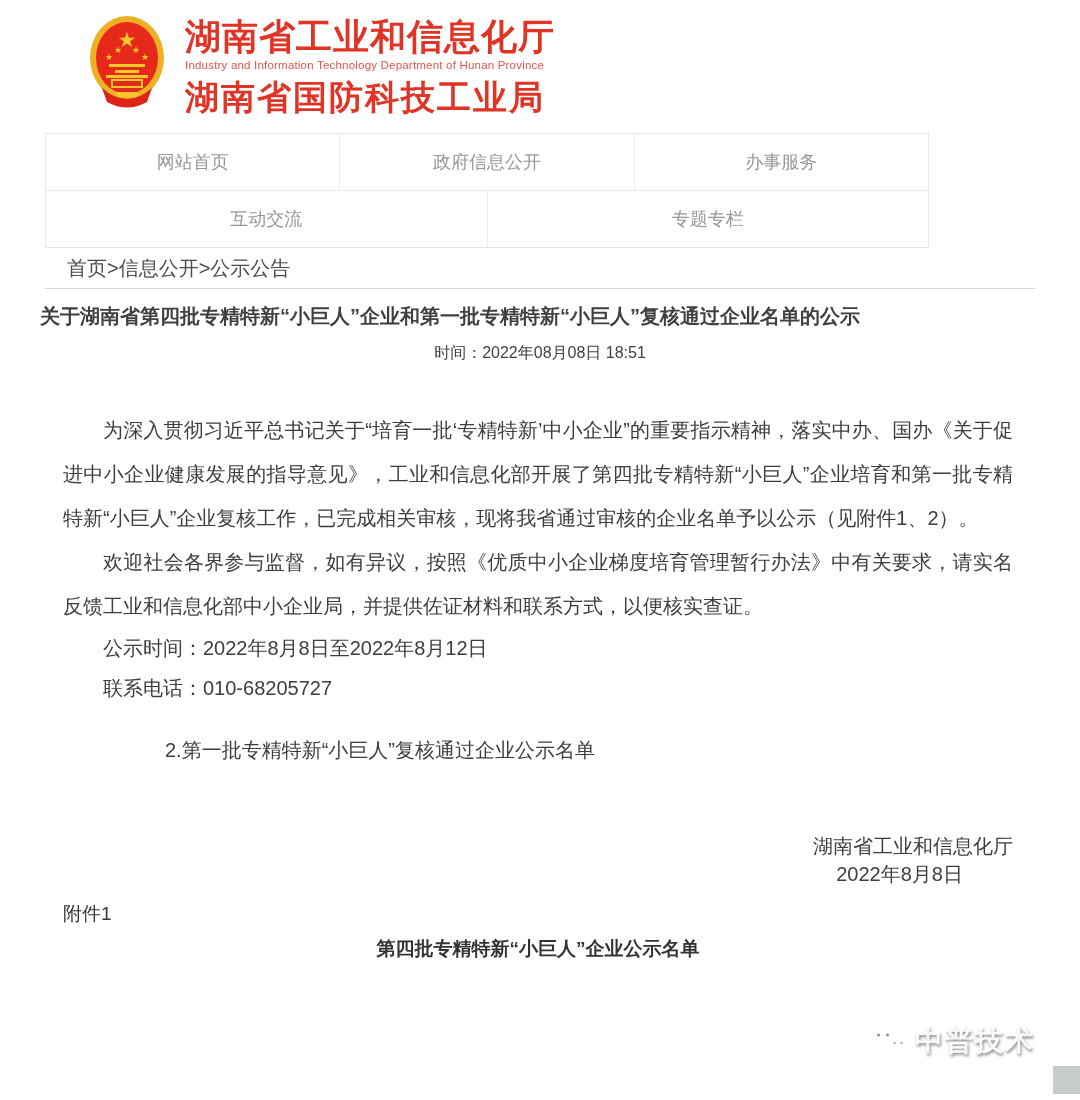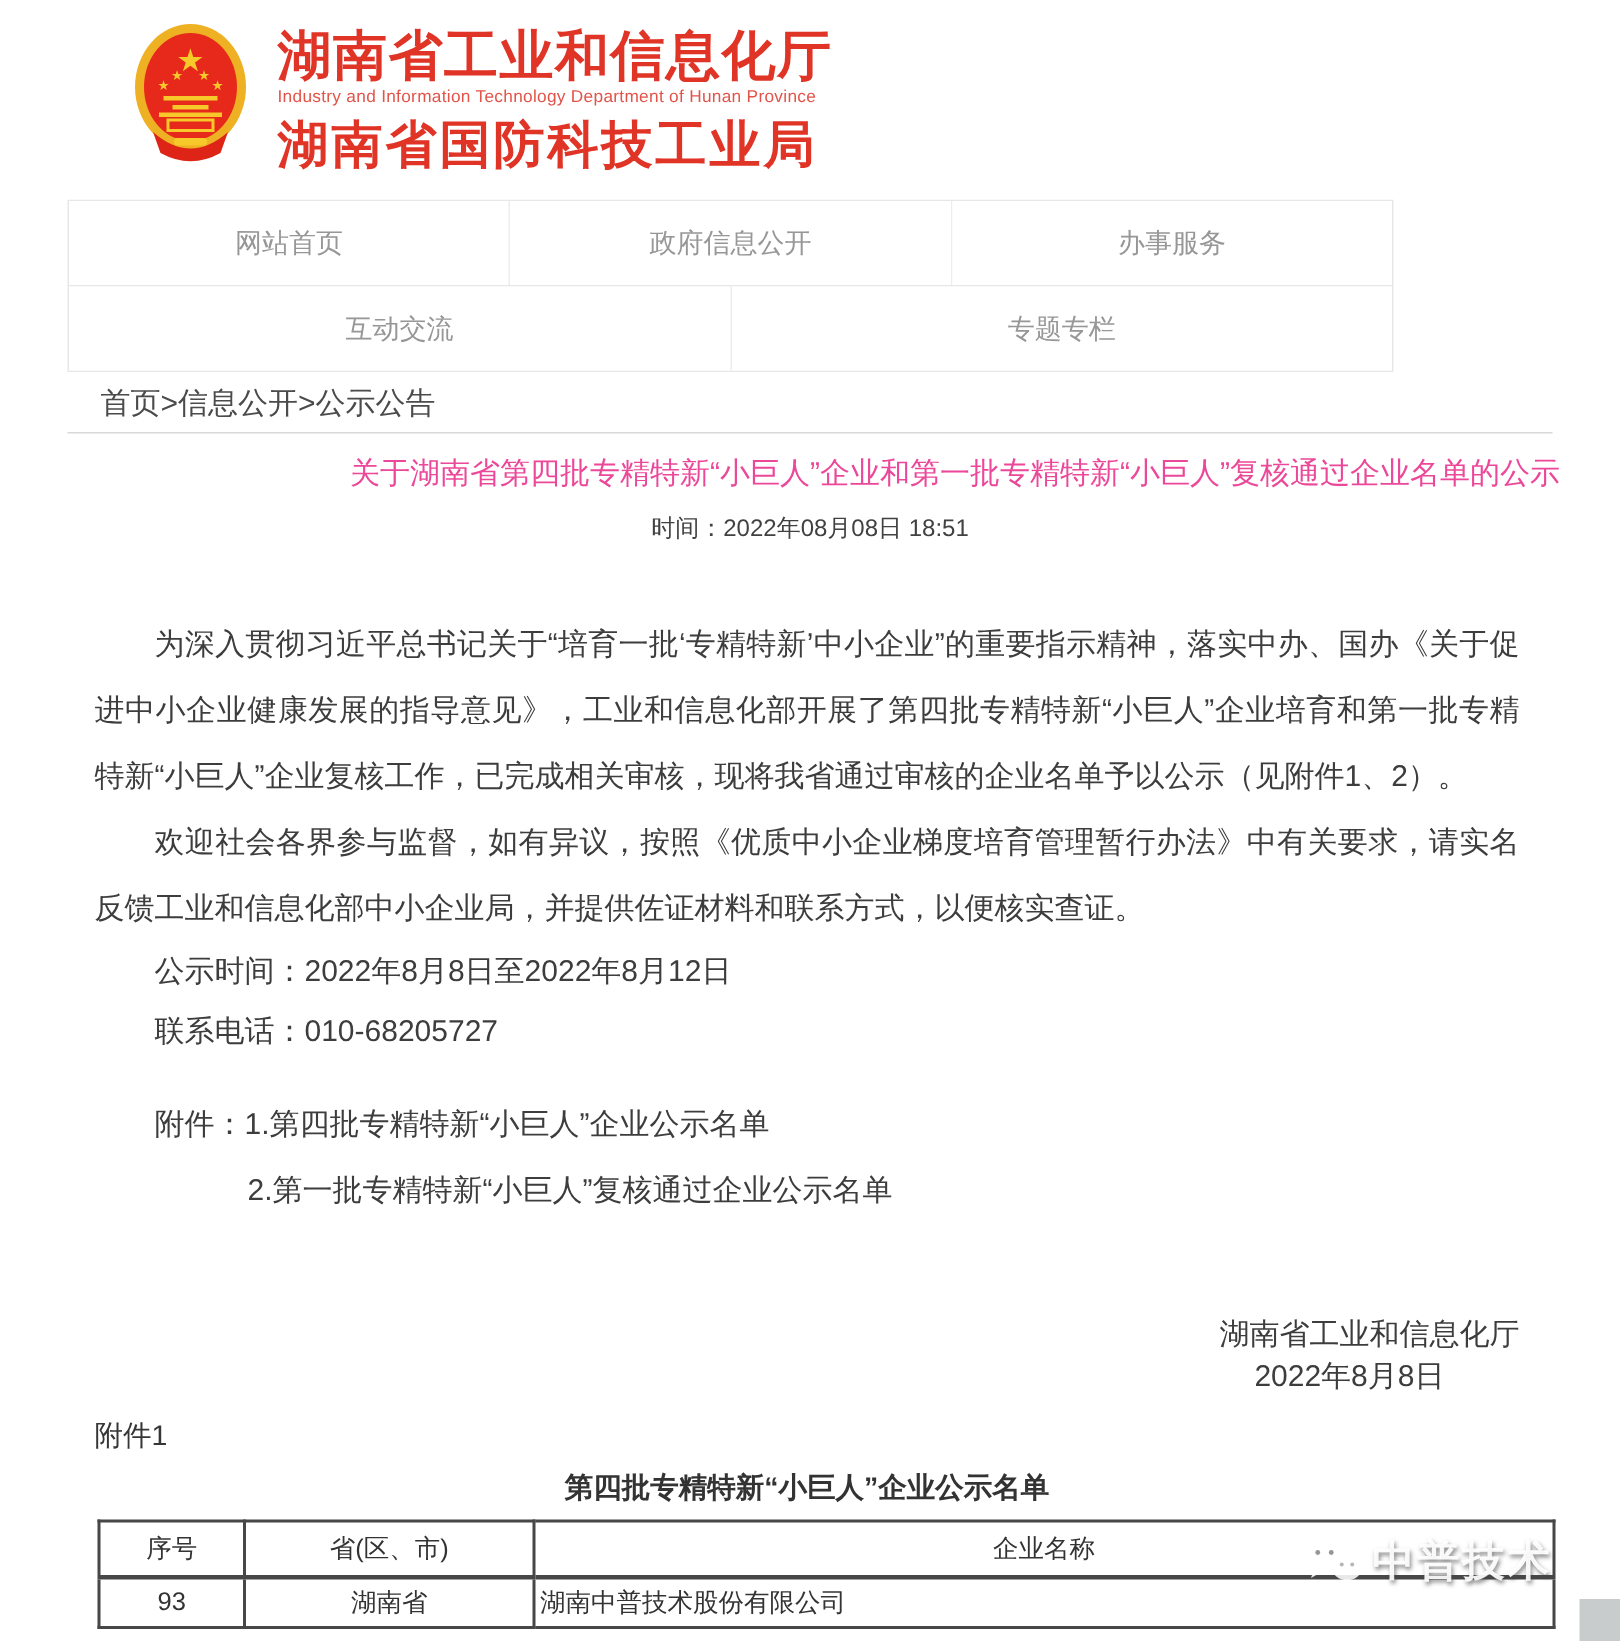--- a/index.html
+++ b/index.html
@@ -24,22 +24,22 @@
   .nav-row:first-child{border-bottom:1px solid #e7e7e7}
   .nav-cell{flex:1;height:56px;display:flex;align-items:center;justify-content:center;
             font-size:18px;color:#979797;border-right:1px solid #ededed;cursor:pointer;background:#fff}
   .nav-cell:last-child{border-right:none}
 
   
   .breadcrumb-bar{margin-left:45px;width:990px;height:41px;display:flex;align-items:center;
                   padding-left:22px;border-bottom:1px solid #d8d8d8;font-size:20px;color:#4b4b4b}
 
   
-  .article-title{margin:13px 40px 0;text-align:right;font-size:20px;font-weight:normal;
-                 color:#ec4899;line-height:28px}
+  .article-title{margin:13px 40px 0;text-align:left;font-size:20px;font-weight:bold;
+                 color:#404040;line-height:28px}
   .article-time{margin-top:12px;text-align:center;font-size:16px;color:#414141;line-height:22px}
   .article-body{margin:44px 67px 0 63px;font-size:20px;color:#3d3d3d}
   .para{line-height:44px;text-align:justify;text-indent:2em}
   .line{line-height:40px;text-indent:2em}
   .attach{margin-top:20px}
   .attach-first{line-height:44px;text-indent:2em}
   .attach-second{line-height:44px;padding-left:calc(2em + 62px)}
   .signature{margin-top:62px;text-align:right}
   .sig-org{font-size:20px;line-height:24px}
   .sig-date{font-size:20px;line-height:24px;margin-top:4px;padding-right:50px}
@@ -107,54 +107,32 @@
   <h1 class="article-title">关于湖南省第四批专精特新“小巨人”企业和第一批专精特新“小巨人”复核通过企业名单的公示</h1>
   <div class="article-time">时间：2022年08月08日 18:51</div>
 
   <div class="article-body">
     <p class="para">为深入贯彻习近平总书记关于“培育一批‘专精特新’中小企业”的重要指示精神，落实中办、国办《关于促进中小企业健康发展的指导意见》，工业和信息化部开展了第四批专精特新“小巨人”企业培育和第一批专精特新“小巨人”企业复核工作，已完成相关审核，现将我省通过审核的企业名单予以公示（见附件1、2）。</p>
     <p class="para">欢迎社会各界参与监督，如有异议，按照《优质中小企业梯度培育管理暂行办法》中有关要求，请实名反馈工业和信息化部中小企业局，并提供佐证材料和联系方式，以便核实查证。</p>
     <p class="line">公示时间：2022年8月8日至2022年8月12日</p>
     <p class="line">联系电话：010-68205727</p>
 
     <div class="attach">
-      <p class="attach-first">附件：1.第四批专精特新“小巨人”企业公示名单</p>
       <p class="attach-second">2.第一批专精特新“小巨人”复核通过企业公示名单</p>
     </div>
 
     <div class="signature">
       <p class="sig-org">湖南省工业和信息化厅</p>
       <p class="sig-date">2022年8月8日</p>
     </div>
 
     <p class="annex-label">附件1</p>
     <h2 class="table-caption">第四批专精特新“小巨人”企业公示名单</h2>
   </div>
 
-  <table class="listing-table">
-    <colgroup>
-        <col style="width:97px">
-        <col style="width:193px">
-        <col>
-      </colgroup>
-    <thead>
-      <tr>
-        <th>序号</th>
-        <th>省(区、市)</th>
-        <th>企业名称</th>
-      </tr>
-    </thead>
-    <tbody>
-      <tr>
-        <td class="cell-center">93</td>
-        <td class="cell-center">湖南省</td>
-        <td class="cell-left">湖南中普技术股份有限公司</td>
-      </tr>
-    </tbody>
-  </table>
 </main>
 
 <div class="watermark">
   <svg width="42" height="36" viewBox="0 0 42 36">
     <ellipse cx="15" cy="14" rx="13" ry="11" fill="rgba(255,255,255,.88)"></ellipse>
     <path d="M8 23 L6 29 L13 25 Z" fill="rgba(255,255,255,.88)"></path>
     <ellipse cx="30" cy="22" rx="10" ry="8.5" fill="rgba(255,255,255,.88)"></ellipse>
     <circle cx="10.5" cy="12" r="1.6" fill="rgba(130,130,130,.85)"></circle>
     <circle cx="19.5" cy="12" r="1.6" fill="rgba(130,130,130,.85)"></circle>
     <circle cx="26.5" cy="20" r="1.3" fill="rgba(150,150,150,.7)"></circle>

